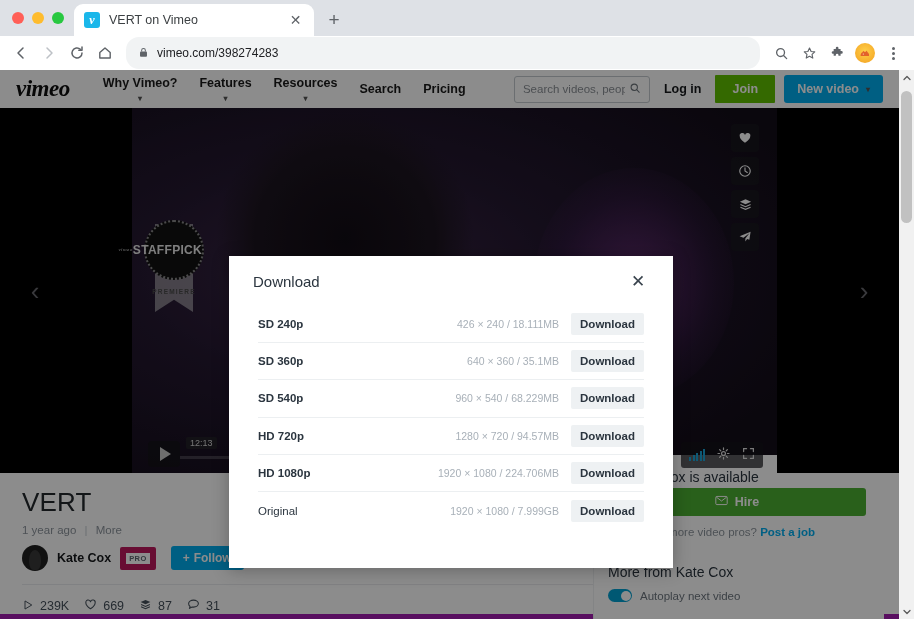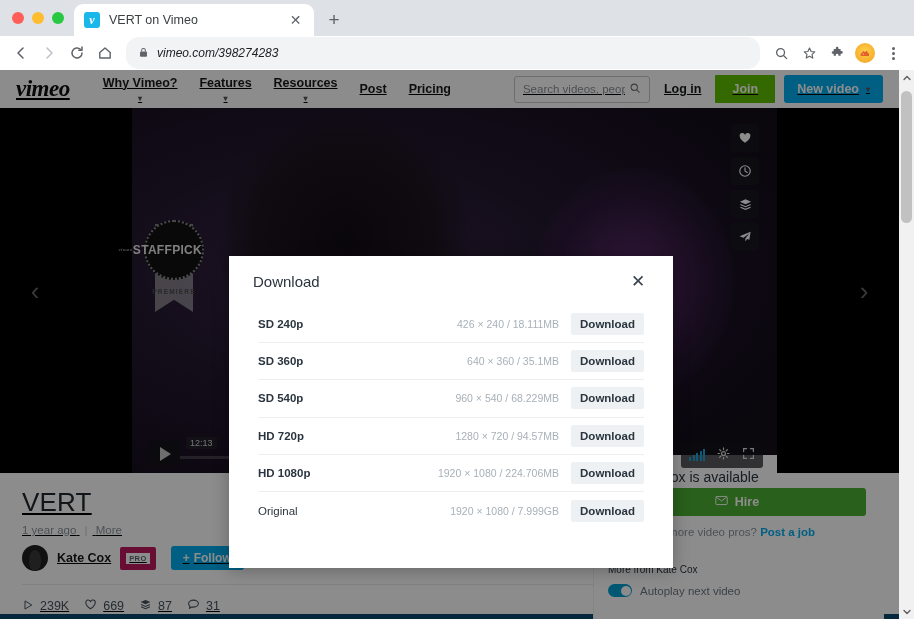--- a/index.html
+++ b/index.html
@@ -53,38 +53,38 @@
     padding: 0 8px; gap: 2px;
   }
   .tb-btn {
     width: 26px; height: 26px; display: flex; align-items: center;
     justify-content: center; color: #5f6368; border-radius: 50%;
   }
   .tb-btn svg { display: block; }
   .omnibox {
     flex: 1; height: 32px; background: #f1f3f4; border-radius: 13px;
     display: flex; align-items: center; padding: 0 12px; gap: 8px;
-    margin: 0 6px; min-width: 0; font-style: italic;
+    margin: 0 6px; min-width: 0;
   }
   .omnibox .url { font-size: 12px; color: #202124; white-space: nowrap; }
   .avatar-btn {
     width: 20px; height: 20px; border-radius: 50%;
     background: radial-gradient(circle at 50% 42%, #ffd04a 0%, #f6ad2b 72%, #e89a1c 100%);
     display: flex; align-items: center; justify-content: center;
     margin: 0 3px;
   }
   .dots { display: flex; flex-direction: column; gap: 2px; align-items: center; }
   .dots i { width: 3px; height: 3px; background: #5f6368; border-radius: 50%; display: block; }
 
   
   .viewport {
     position: absolute; top: 70px; left: 0; width: 914px; height: 549px;
     background: #fff; overflow: hidden;
   }
-  .page { position: absolute; inset: 0 15px 0 0; background: #0c4a6e; text-decoration: underline; }
+  .page { position: absolute; inset: 0 15px 0 0; background: #a21caf; }
   
   .dim-layer {
     position: absolute; inset: 0 15px 0 0; background: rgba(0,0,0,0.45);
     z-index: 40; pointer-events: none;
   }
 
   
   .vnav {
     height: 38px; background: #fff; display: flex; align-items: center;
     padding: 0 16px; gap: 0;
@@ -269,21 +269,21 @@
     background: #fff; padding: 14px 18px 0 14px; border-left: 1px solid #eef0f2;
   }
   .avail { display: flex; align-items: center; gap: 7px; font-size: 14px; color: #2b353f; }
   .hire-btn {
     margin-top: 3px; height: 28px; background: #4caf32; border-radius: 3px;
     display: flex; align-items: center; justify-content: center; gap: 7px;
     color: #fff; font-size: 12.5px; font-weight: 700;
   }
   .pros { margin-top: 10px; font-size: 11.5px; color: #8c949c; }
   .pros a { color: #00adef; font-weight: 700; text-decoration: none; }
-  .morefrom { margin-top: 26px; font-size: 10px; color: #2b353f; }
+  .morefrom { margin-top: 26px; font-size: 14px; color: #2b353f; }
   .autoplay { margin-top: 9px; display: flex; align-items: center; gap: 8px; font-size: 11.5px; color: #6d767f; }
   .toggle {
     width: 24px; height: 13px; border-radius: 7px; background: #00a0d2; position: relative;
   }
   .toggle::after {
     content: ""; position: absolute; right: 1.5px; top: 1.5px; width: 10px; height: 10px;
     background: #fff; border-radius: 50%;
   }
 
   
@@ -419,21 +419,21 @@
           <span class="caret">▾</span>
         </div>
         <div class="vnav-item">
           <span>Features</span>
           <span class="caret">▾</span>
         </div>
         <div class="vnav-item">
           <span>Resources</span>
           <span class="caret">▾</span>
         </div>
-        <div class="vnav-item">Post</div>
+        <div class="vnav-item">Search</div>
         <div class="vnav-item">Pricing</div>
 
         <div class="vnav-right">
           <div class="vsearch">
             <span class="ph">Search videos, peopl</span>
             <span>
               <svg width="12" height="12" viewBox="0 0 16 16">
                   <circle cx="7" cy="7" r="4.2" fill="none" stroke="#6b7279" stroke-width="1.4"></circle>
                   <path d="M10.2 10.2L13.7 13.7" stroke="#6b7279" stroke-width="1.4" stroke-linecap="round"></path>
                 </svg>

